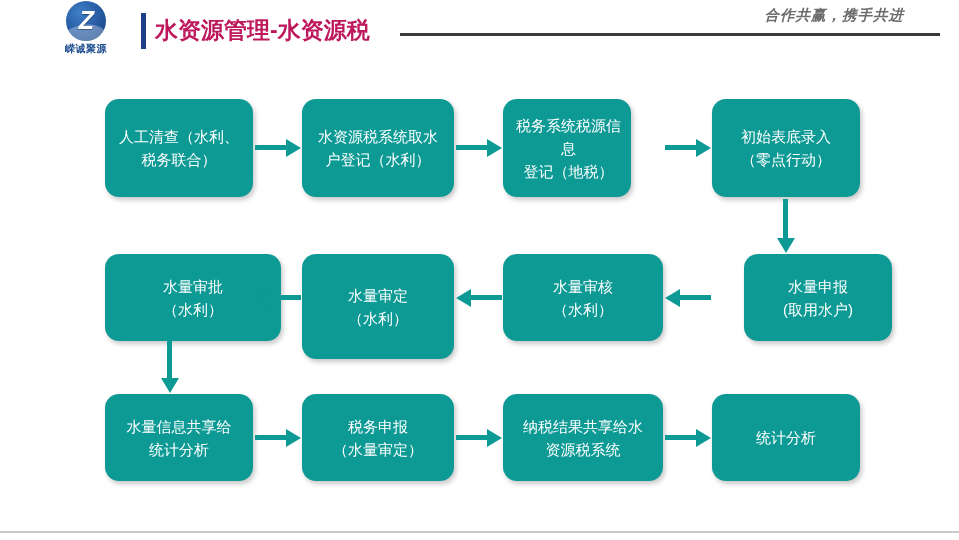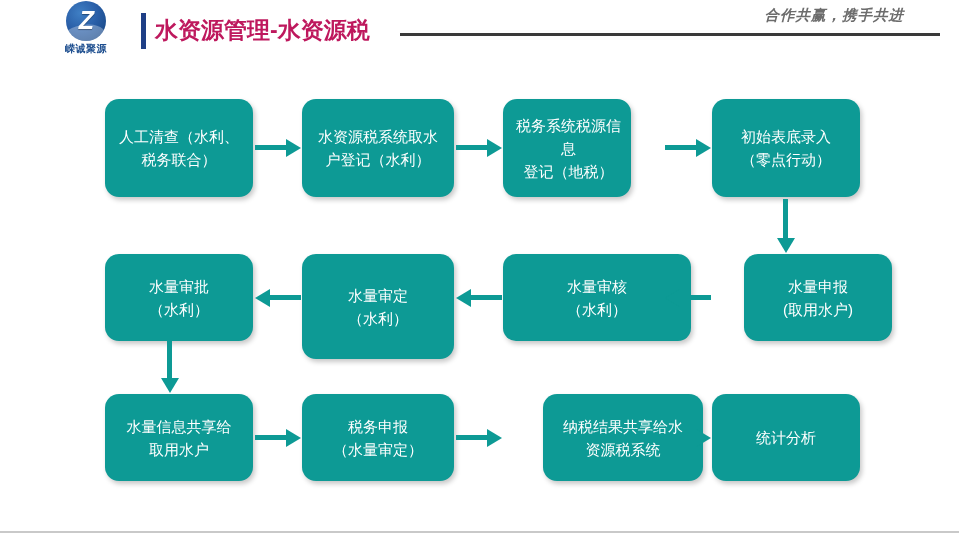--- a/index.html
+++ b/index.html
@@ -197,58 +197,58 @@
       <span class="head"></span>
     </div>
 
   <div class="node" style="left:712px; top:99px; width:148px; height:98px;">初始表底录入
 （零点行动）</div>
 
   <div class="arrow-v" style="left:783px; top:199px; height:40px;">
       <span class="head"></span>
     </div>
 
-  <div class="node" style="left:105px; top:254px; width:148px; height:87px;">水量审批
+  <div class="node" style="left:105px; top:254px; width:176px; height:87px;">水量审批
 （水利）</div>
   <div class="arrow-h left" style="left:269px; top:295px; width:32px;">
       <span class="head"></span>
     </div>
 
   <div class="node" style="left:302px; top:254px; width:152px; height:105px;">水量审定
 （水利）</div>
   <div class="arrow-h left" style="left:470px; top:295px; width:32px;">
       <span class="head"></span>
     </div>
 
-  <div class="node" style="left:503px; top:254px; width:188px; height:87px;border-radius:13px;">水量审核
+  <div class="node" style="left:503px; top:254px; width:160px; height:87px;">水量审核
 （水利）</div>
   <div class="arrow-h left" style="left:679px; top:295px; width:32px;">
       <span class="head"></span>
     </div>
 
   <div class="node" style="left:744px; top:254px; width:148px; height:87px;">水量申报
 (取用水户)</div>
 
   <div class="arrow-v" style="left:167px; top:341px; height:38px;">
       <span class="head"></span>
     </div>
 
   <div class="node" style="left:105px; top:394px; width:148px; height:87px;">水量信息共享给
-取用水户</div>
+统计分析</div>
   <div class="arrow-h right" style="left:255px; top:435px; width:32px;">
       <span class="head"></span>
     </div>
 
   <div class="node" style="left:302px; top:394px; width:152px; height:87px;">税务申报
 （水量审定）</div>
   <div class="arrow-h right" style="left:456px; top:435px; width:32px;">
       <span class="head"></span>
     </div>
 
-  <div class="node" style="left:503px; top:394px; width:160px; height:87px;margin-left:40px;">纳税结果共享给水
+  <div class="node" style="left:503px; top:394px; width:160px; height:87px;">纳税结果共享给水
 资源税系统</div>
   <div class="arrow-h right" style="left:665px; top:435px; width:32px;">
       <span class="head"></span>
     </div>
 
   <div class="node" style="left:712px; top:394px; width:148px; height:87px;">统计分析</div>
 
 </div>
 
 <div id="footer-rule"></div>

